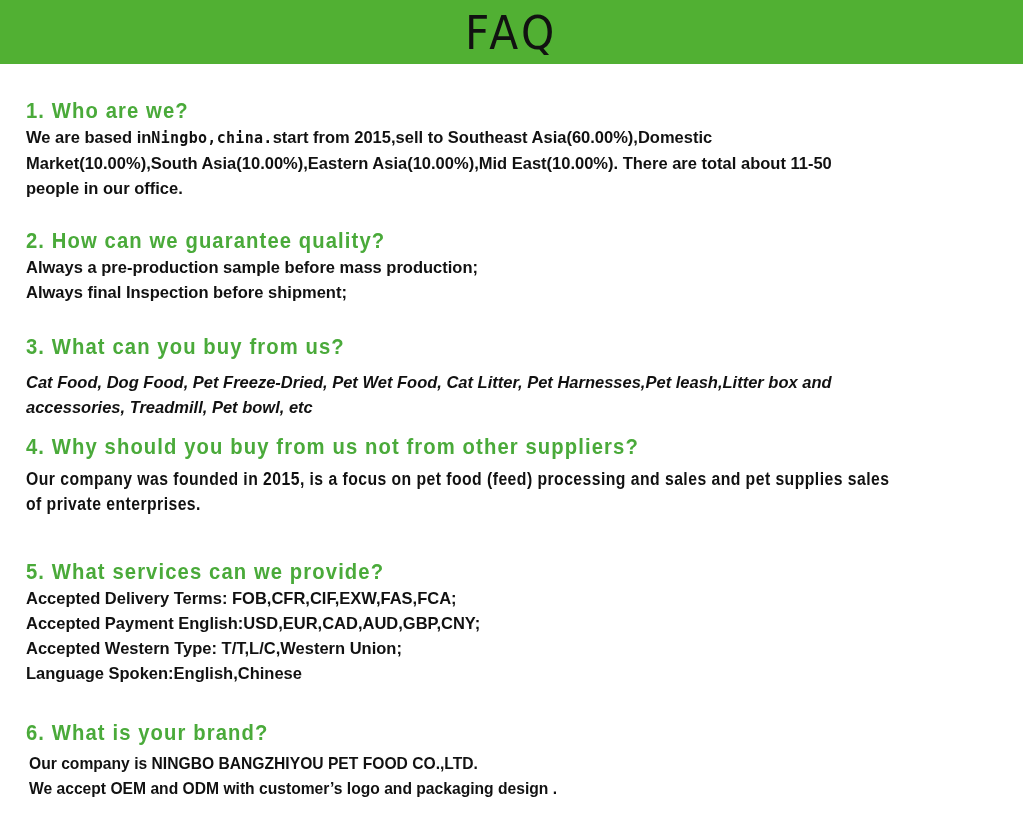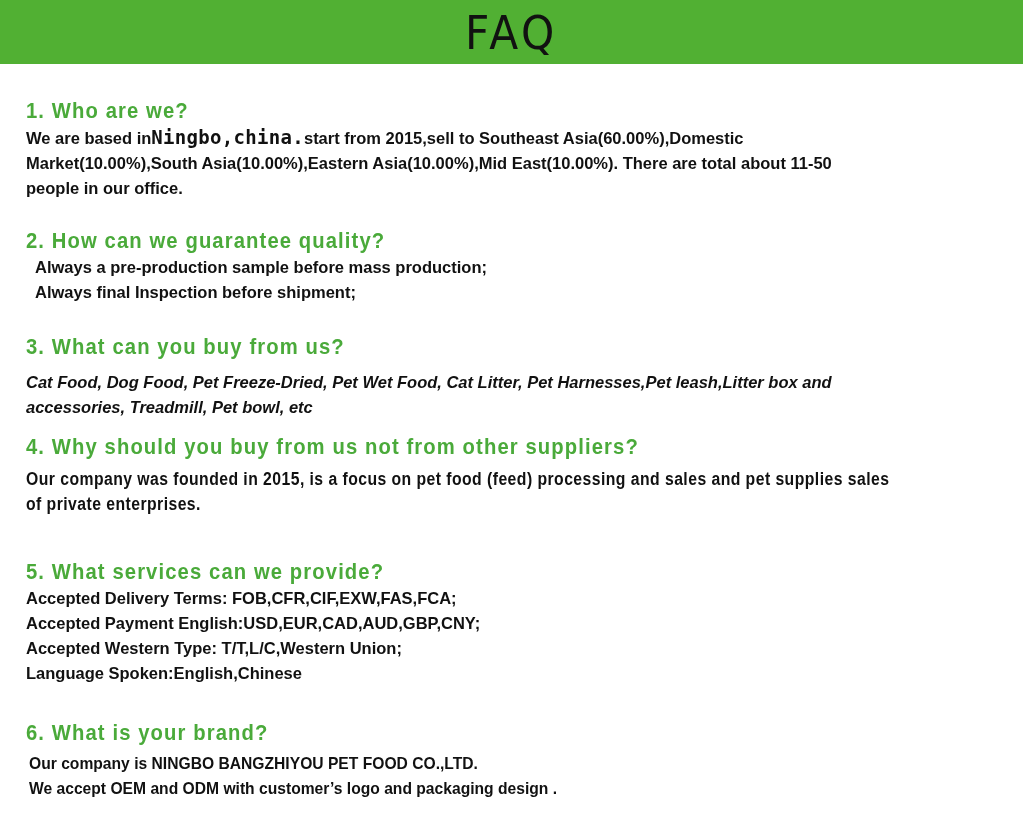--- a/index.html
+++ b/index.html
@@ -4,41 +4,41 @@
 <style>
   html, body { margin: 0; padding: 0; background: #ffffff; }
   body { width: 1023px; height: 833px; position: relative; overflow: hidden; font-family: "Liberation Sans", sans-serif; color: #111; }
   .banner { position: absolute; left: 0; top: 0; width: 1023px; height: 64px; background: #51b033; display: flex; align-items: center; justify-content: center; }
   .banner-title { font-family: "DejaVu Sans", sans-serif; font-size: 46px; font-weight: normal; letter-spacing: 4px; color: #111; transform: scaleX(0.92); line-height: 1; margin-top: 2px; }
   .faq { position: absolute; left: 26px; }
   .q { color: #4aaa3a; font-weight: bold; font-size: 22px; letter-spacing: 1.2px; transform: scaleX(0.92); transform-origin: left center; white-space: nowrap; line-height: 26px; margin: 0; }
   .a { font-weight: bold; font-size: 16.5px; line-height: 25px; margin: 0; white-space: nowrap; }
   .a.cond { transform: scaleX(0.92); transform-origin: left center; font-size: 17px; }
   .a.narrow { transform: scaleX(0.9); transform-origin: left center; font-size: 17.5px; letter-spacing: 0.5px;}
-  .mono-inline { font-family: "DejaVu Sans Mono", monospace; font-size: 19px; letter-spacing: 0.3px; }
+  .mono-inline { font-family: "DejaVu Sans Mono", monospace; font-size: 15px; letter-spacing: 0.3px; }
 </style>
 </head>
 <body>
 
 <div class="banner">
   <div class="banner-title">FAQ</div>
 </div>
 
 <div class="faq" style="top:98px;">
   <div class="q">1. Who are we?</div>
   <div style="margin-top:1px;">
     <p class="a"><span>We are based in</span><span class="mono-inline">Ningbo,china.</span><span>start from 2015,sell to Southeast Asia(60.00%),Domestic</span></p>
     <p class="a">Market(10.00%),South Asia(10.00%),Eastern Asia(10.00%),Mid East(10.00%). There are total about 11-50</p>
     <p class="a">people in our office.</p>
   </div>
 </div>
 
 <div class="faq" style="top:228px;">
   <div class="q">2. How can we guarantee quality?</div>
-  <div style="margin-top:1px;margin-left:9px;">
+  <div style="margin-top:1px;">
     <p class="a">Always a pre-production sample before mass production;</p>
     <p class="a">Always final Inspection before shipment;</p>
   </div>
 </div>
 
 <div class="faq" style="top:334px;">
   <div class="q">3. What can you buy from us?</div>
   <div style="margin-top:10px;font-style:italic;">
     <p class="a">Cat Food, Dog Food, Pet Freeze-Dried, Pet Wet Food, Cat Litter, Pet Harnesses,Pet leash,Litter box and</p>
     <p class="a">accessories, Treadmill, Pet bowl, etc</p>

